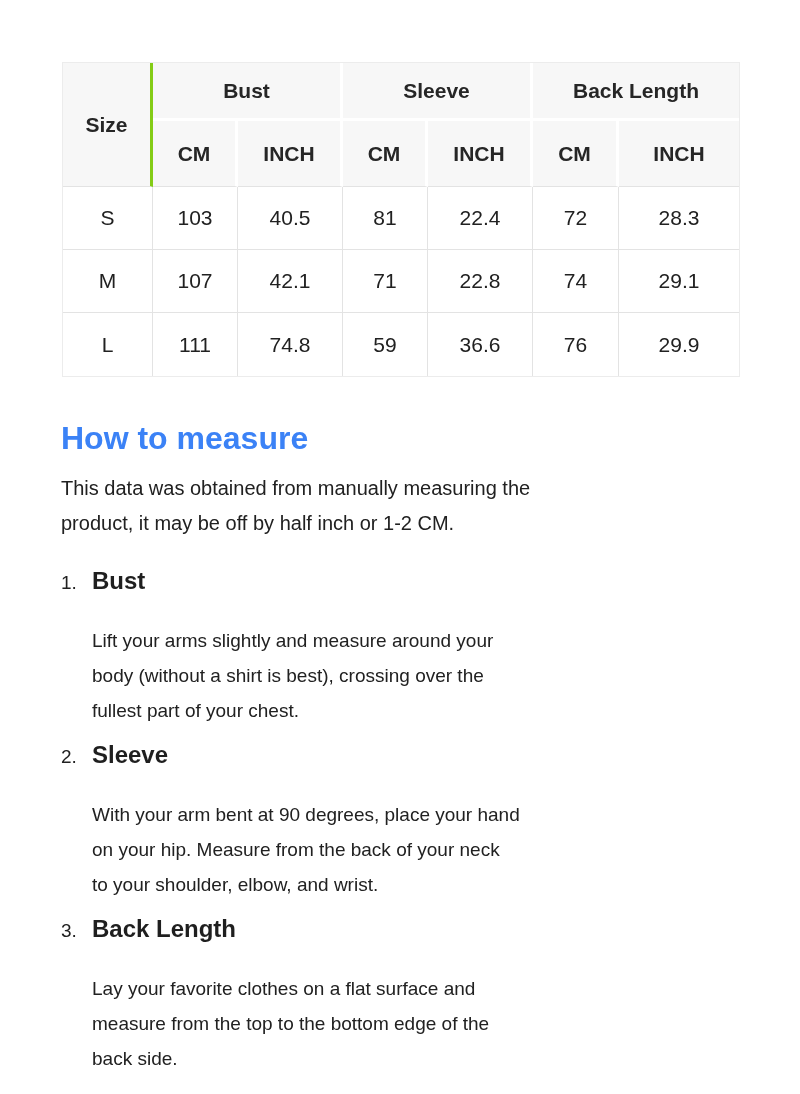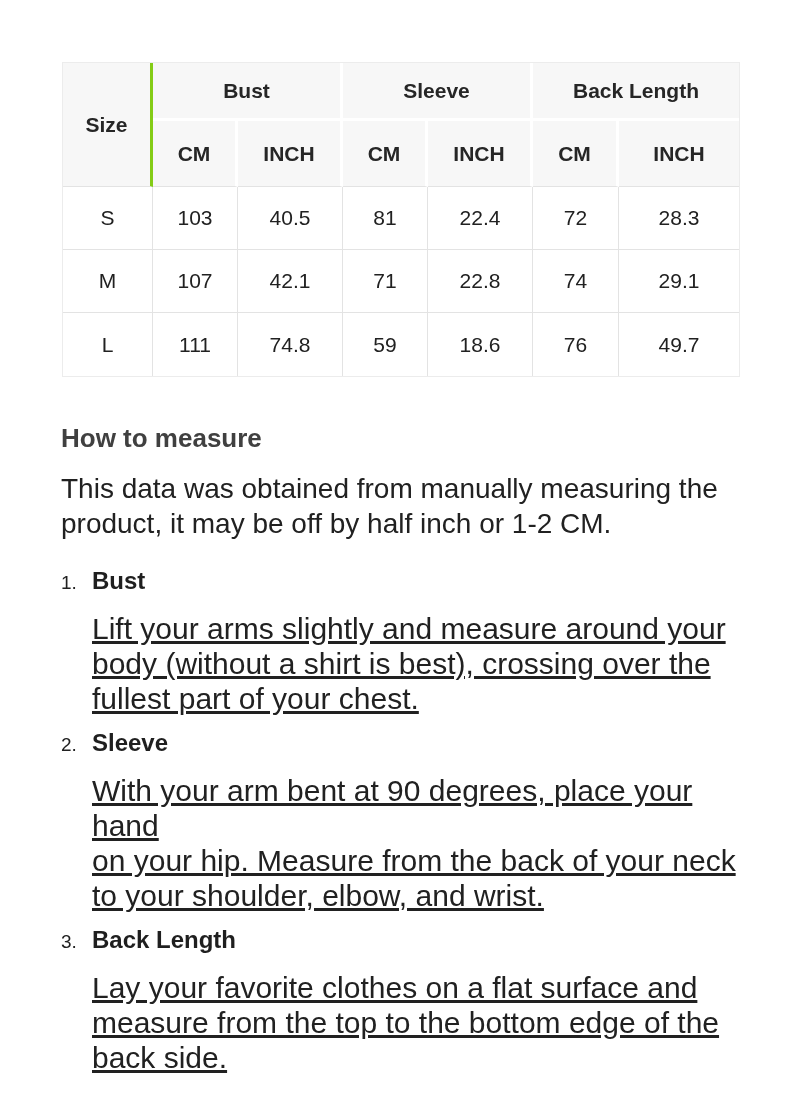--- a/index.html
+++ b/index.html
@@ -56,28 +56,28 @@
   .size-table td:last-child { border-right: 0; }
   .size-table tbody tr:last-child td { border-bottom: 0; }
 
   
   .content {
     margin: 43px 0 0 61px;
     width: 700px;
   }
   .content h2 {
     margin: 0;
-    font-size: 26px;
+    font-size: 32px;
     line-height: 36px;
     font-weight: 700;
-    color: #404040;
+    color: #3b82f6;
   }
   .intro {
     margin: 15px 0 0 0;
-    font-size: 28px;
+    font-size: 20px;
     line-height: 35px;
     white-space: pre-line;
   }
   .steps { margin-top: 25px; }
   .step {
     display: grid;
     grid-template-columns: 31px 1fr;
   }
   .step + .step { margin-top: 12px; }
   .step-number {
@@ -91,25 +91,24 @@
     grid-column: 2;
     grid-row: 1;
     font-size: 24px;
     line-height: 29px;
     font-weight: 700;
     color: #1f1f1f;
   }
   .step-desc {
     grid-column: 2;
     grid-row: 2;
-    margin: 16px 0 0 0;
-    font-size: 30px;
+    margin: 28px 0 0 0;
+    font-size: 19px;
     line-height: 35px;
     white-space: pre-line;
-    text-decoration: underline;
   }
 </style>
 </head>
 <body>
 
 <table class="size-table">
   <colgroup>
     <col style="width:90px">
     <col style="width:85px">
     <col style="width:105px">
@@ -151,23 +150,23 @@
       <td>71</td>
       <td>22.8</td>
       <td>74</td>
       <td>29.1</td>
     </tr>
     <tr>
       <td>L</td>
       <td>111</td>
       <td>74.8</td>
       <td>59</td>
-      <td>18.6</td>
+      <td>36.6</td>
       <td>76</td>
-      <td>49.7</td>
+      <td>29.9</td>
     </tr>
   </tbody>
 </table>
 
 <div class="content">
   <h2>How to measure</h2>
   <p class="intro">This data was obtained from manually measuring the
 product, it may be off by half inch or 1-2 CM.</p>
 
   <div class="steps">

